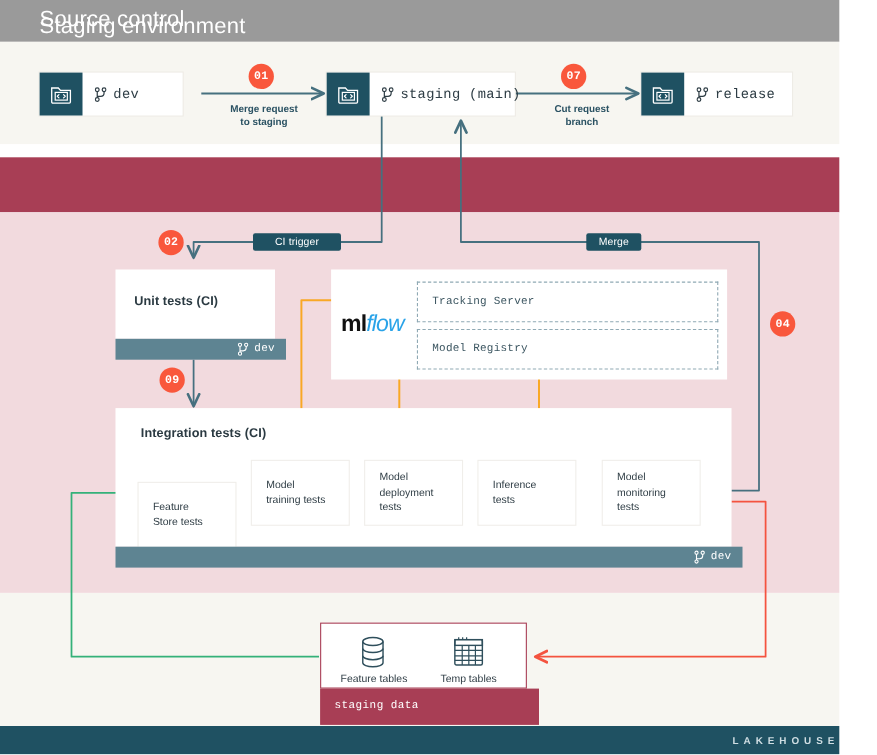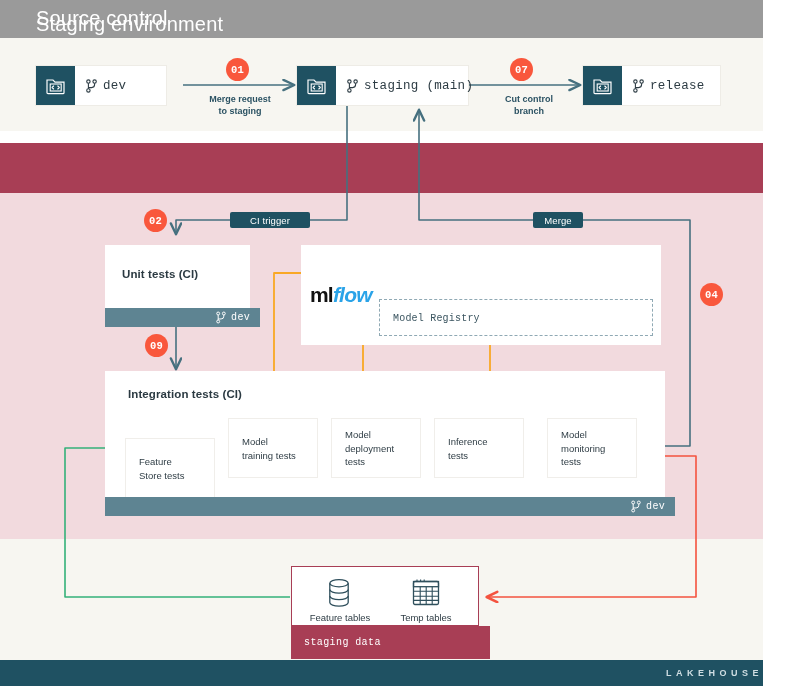--- a/index.html
+++ b/index.html
@@ -37,21 +37,21 @@
 
   .tbox{position:absolute;background:#ffffff;box-shadow:0 0 0 1px #f0eeea;}
   .tbox span{position:absolute;left:13px;top:50%;transform:translateY(-50%);
       font-size:9.5px;line-height:13.5px;color:#2f3d45;}
 
   
   .dashbox{position:absolute;border:1px dashed #8fa9b4;}
   .dashbox span{position:absolute;left:13px;top:50%;transform:translateY(-50%);
       font-family:"Liberation Mono",monospace;font-size:10px;color:#3b5560;letter-spacing:.2px;}
   .mlflow{position:absolute;font-size:21px;font-weight:700;color:#111111;letter-spacing:-.8px;}
-  .mlflow i{color:#2aa3e8;font-style:italic;font-weight:700;}
+  .mlflow i{color:#2aa3e8;font-style:italic;font-weight:400;}
 
   
   .badge{position:absolute;width:23px;height:23px;border-radius:50%;background:#f9573c;
      color:#ffffff;font-family:"Liberation Mono",monospace;font-size:10.5px;font-weight:700;
      display:flex;align-items:center;justify-content:center;letter-spacing:.2px;z-index:40;}
 
   
   .pill{position:absolute;background:#1f5162;color:#ffffff;font-size:9.5px;
       border-radius:2px;display:flex;align-items:center;justify-content:center;z-index:30;letter-spacing:.1px;}
 
@@ -180,21 +180,21 @@
       </svg>
       <b style="font-weight:400">staging (main)</b>
     </span>
   </div>
 
   <div class="cap" style="left:188px;top:93px;width:104px;">
     <div>Merge request</div>
     <div>to staging</div>
   </div>
   <div class="cap" style="left:477px;top:93px;width:104px;">
-    <div>Cut control</div>
+    <div>Cut request</div>
     <div>branch</div>
   </div>
 
   <div class="pill" style="left:230px;top:212px;width:80px;height:16px;">CI trigger</div>
   <div class="pill" style="left:533px;top:212px;width:50px;height:16px;">Merge</div>
 
   <div class="badge" style="left:226px;top:58px;">01</div>
   <div class="badge" style="left:144px;top:209px;">02</div>
   <div class="badge" style="left:145px;top:334px;">09</div>
   <div class="badge" style="left:700px;top:283px;">04</div>
@@ -207,20 +207,23 @@
       <circle cx="2.4" cy="2.6" r="1.6" fill="none" stroke="#ffffff" stroke-width="1.1"></circle>
       <circle cx="8.6" cy="2.6" r="1.6" fill="none" stroke="#ffffff" stroke-width="1.1"></circle>
       <circle cx="2.4" cy="11.4" r="1.6" fill="none" stroke="#ffffff" stroke-width="1.1"></circle>
       <path d="M2.4 4.2 v5.6 M8.6 4.2 v1.4 a3 3 0 0 1 -3 3 H2.4" fill="none" stroke="#ffffff" stroke-width="1.1"></path>
     </svg>
     <span>dev</span>
   </div>
 
   <div class="card" style="left:301px;top:245px;width:360px;height:100px;"></div>
   <div class="mlflow" style="left:310px;top:283px;"><span>ml</span><i>flow</i></div>
+  <div class="dashbox" style="left:379px;top:256px;width:272px;height:35px;">
+    <span>Tracking Server</span>
+  </div>
   <div class="dashbox" style="left:379px;top:299px;width:272px;height:35px;">
     <span>Model Registry</span>
   </div>
 
   <div class="card" style="left:105px;top:371px;width:560px;height:126px;"></div>
   <div class="card-title" style="left:128px;top:388px;">Integration tests (CI)</div>
 
   <div class="tbox" style="left:126px;top:439px;width:88px;height:58px;">
     <span>
       <em style="font-style:normal;display:block">Feature</em>

